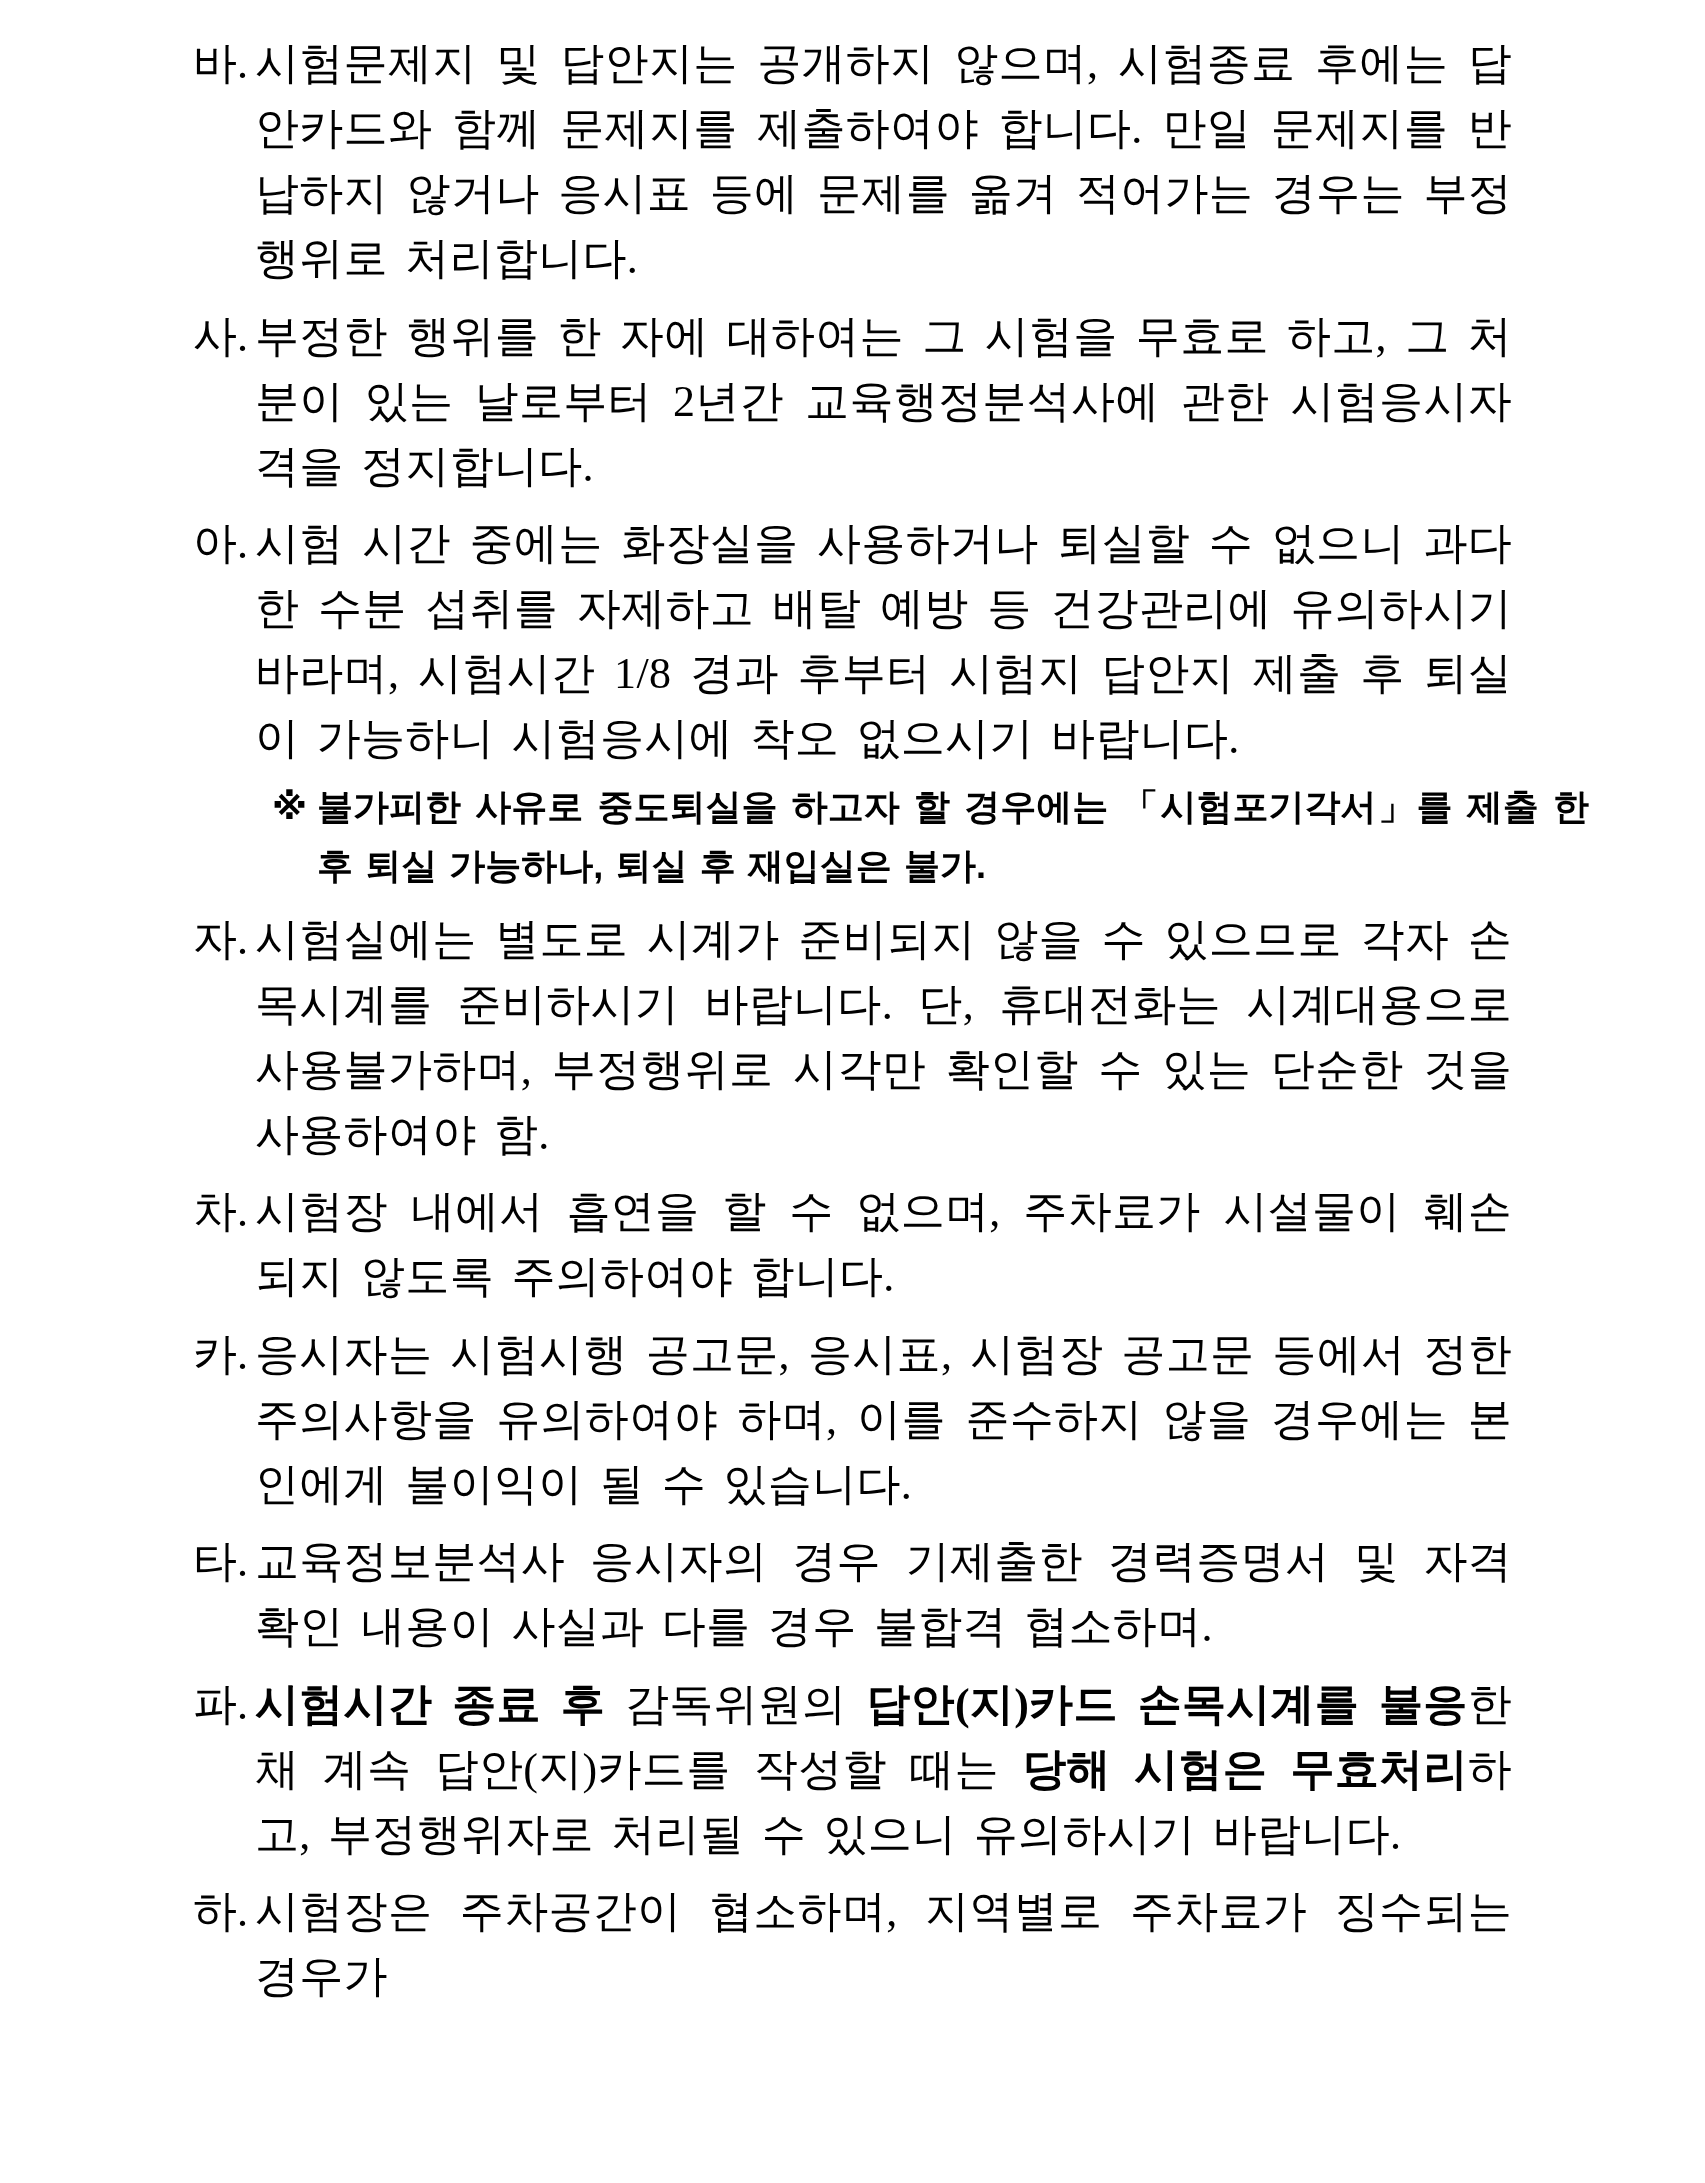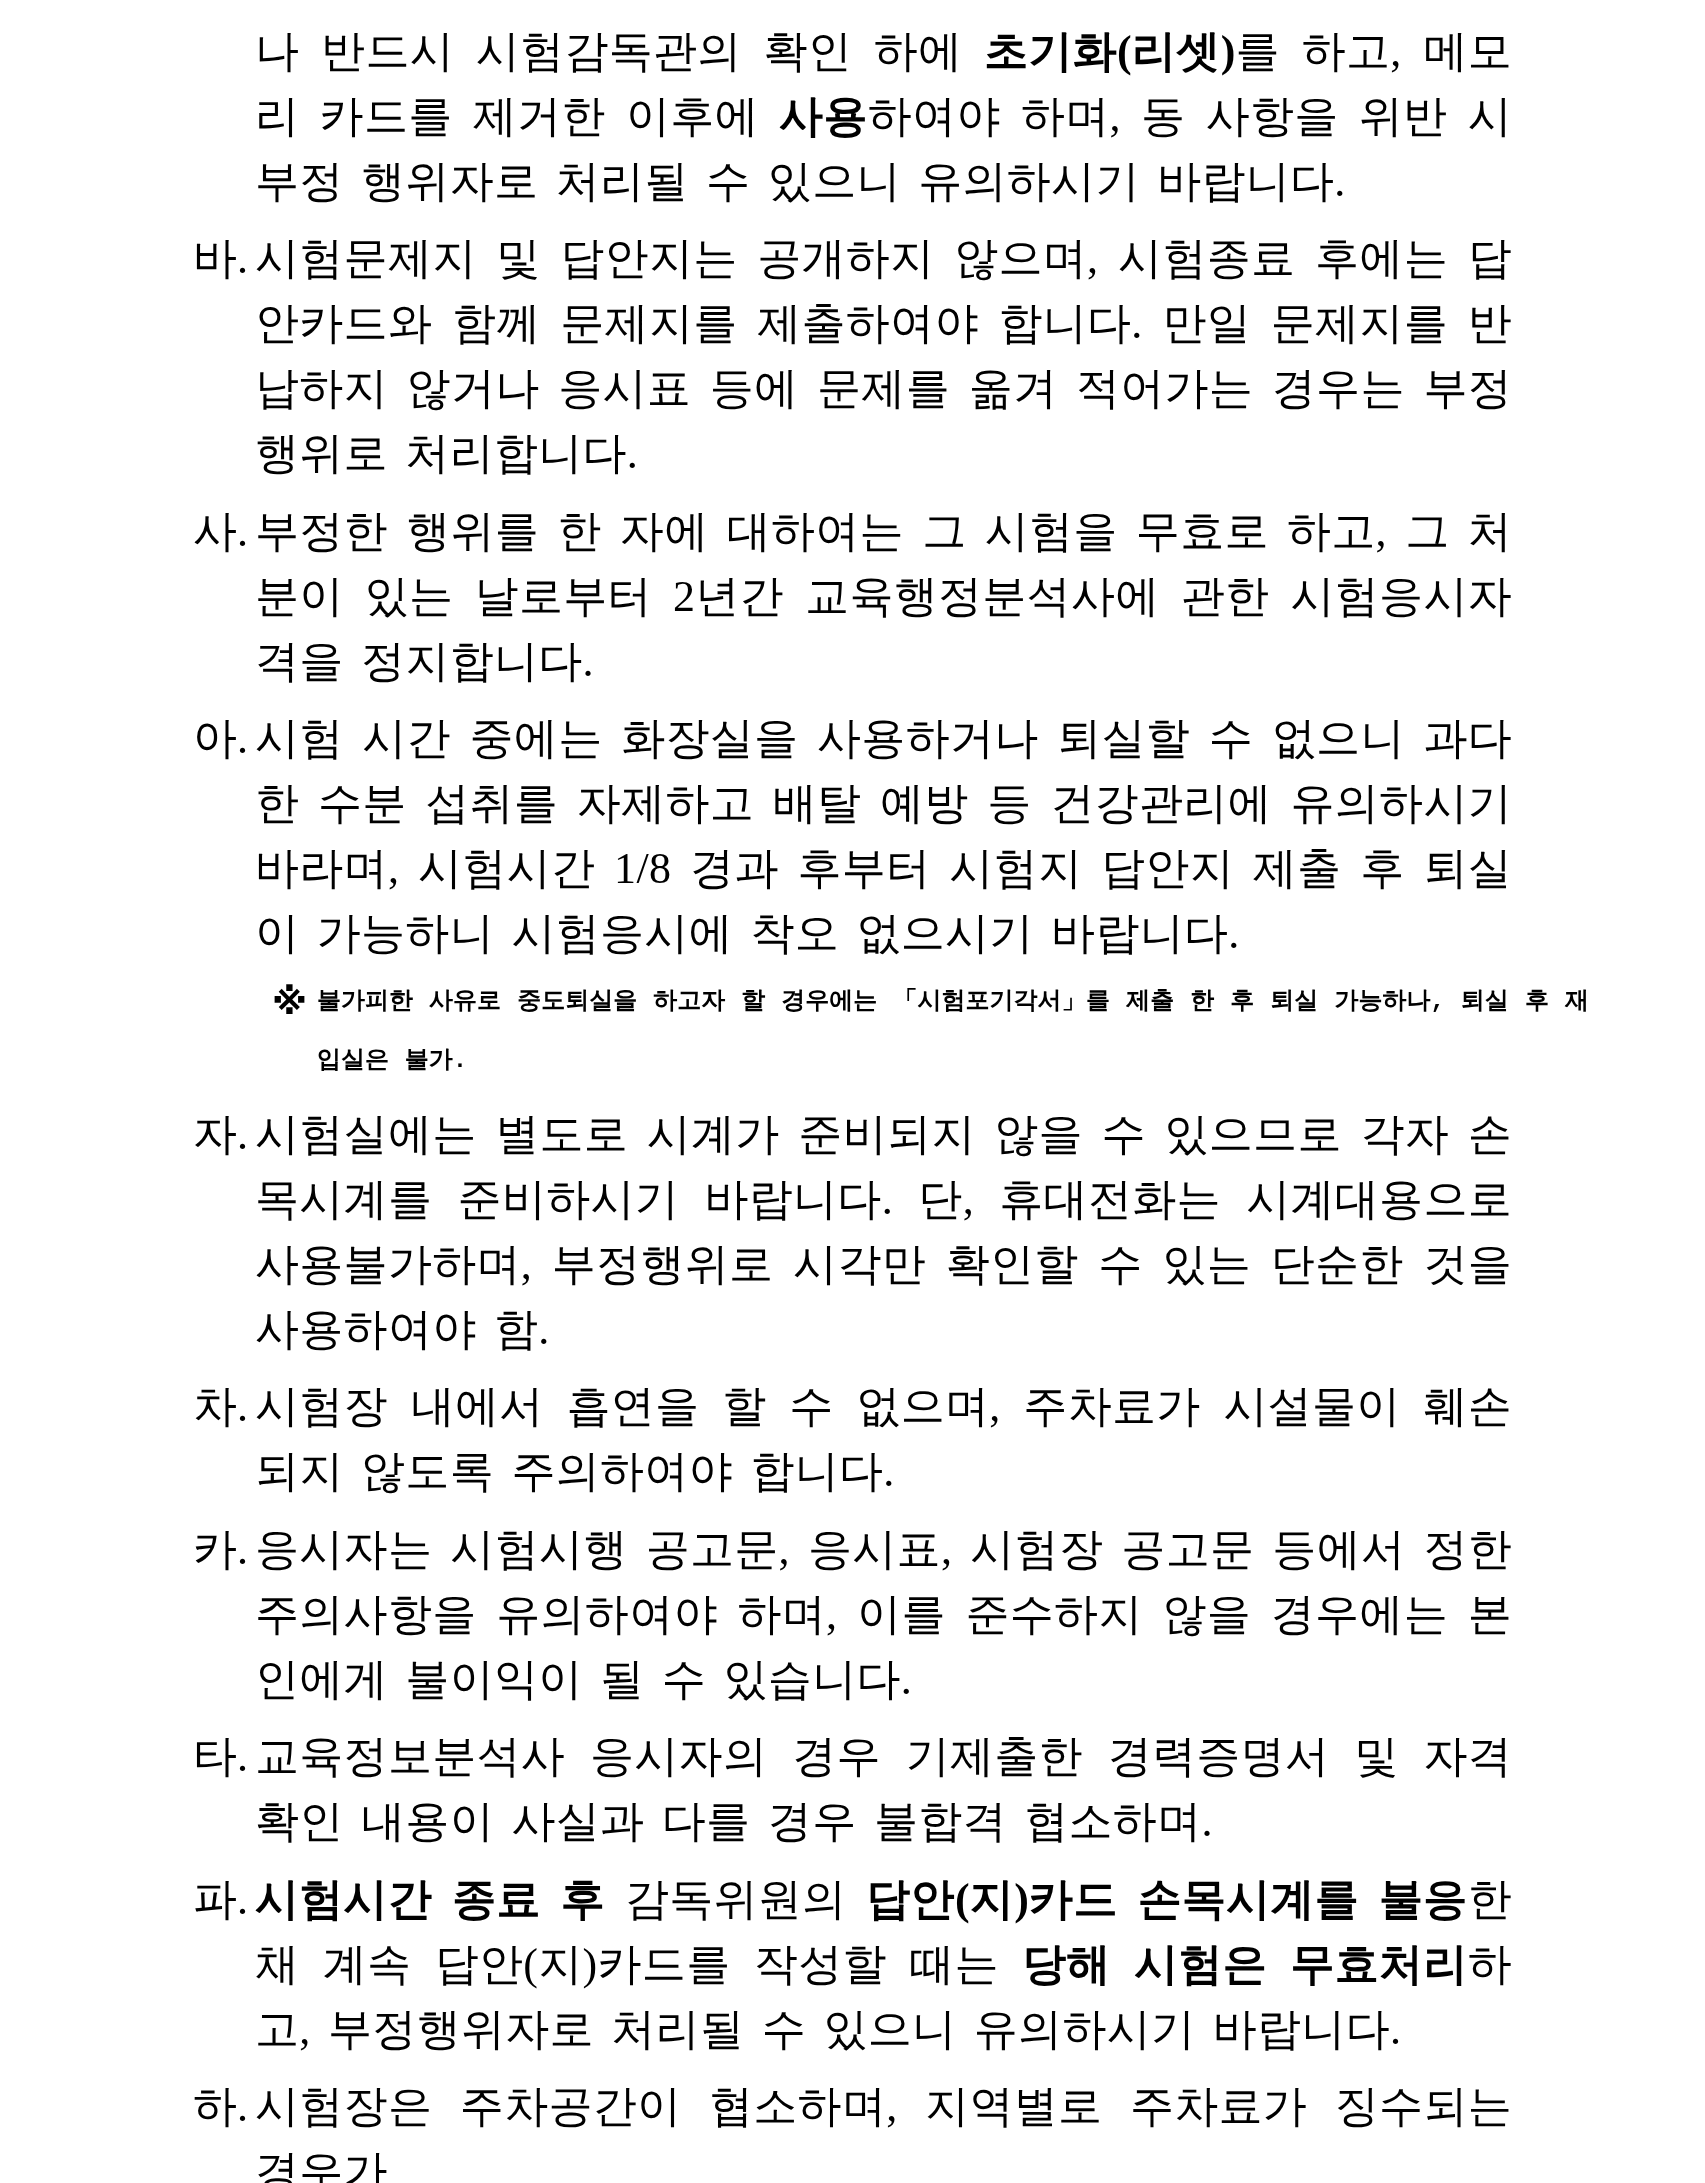--- a/index.html
+++ b/index.html
@@ -47,36 +47,31 @@
     margin-bottom: 5.5px;
     font-family: "Liberation Sans", "DejaVu Sans", sans-serif;
     font-weight: bold;
   }
   .row.note .label {
     flex: 0 0 45px;
     font-size: 36px;
     line-height: 59px;
   }
   .row.note .text {
-    font-size: 24px;
+    font-size: 36px;
     line-height: 59px;
     word-spacing: 0.06em;
     letter-spacing: 0;
-    font-family: Liberation Mono, monospace;
   }
 </style>
 </head>
 <body>
 
 <div class="page">
   <div id="doc">
-      <div class="row continuation">
-        <div class="label"></div>
-        <div class="text"><span>나 반드시 시험감독관의 확인 하에 </span><span class="bold">초기화(리셋)</span><span>를 하고, 메모리 카드를 제거한 이후에 </span><span class="bold">사용</span><span>하여야 하며, 동 사항을 위반 시 부정 행위자로 처리될 수 있으니 유의하시기 바랍니다.</span></div>
-      </div>
       <div class="row item">
         <div class="label">바.</div>
         <div class="text"><span>시험문제지 및 답안지는 공개하지 않으며, 시험종료 후에는 답안카드와 함께 문제지를 제출하여야 합니다. 만일 문제지를 반납하지 않거나 응시표 등에 문제를 옮겨 적어가는 경우는 부정행위로 처리합니다.</span></div>
       </div>
       <div class="row item">
         <div class="label">사.</div>
         <div class="text"><span>부정한 행위를 한 자에 대하여는 그 시험을 무효로 하고, 그 처분이 있는 날로부터 2년간 교육행정분석사에 관한 시험응시자격을 정지합니다.</span></div>
       </div>
       <div class="row item">
         <div class="label">아.</div>

